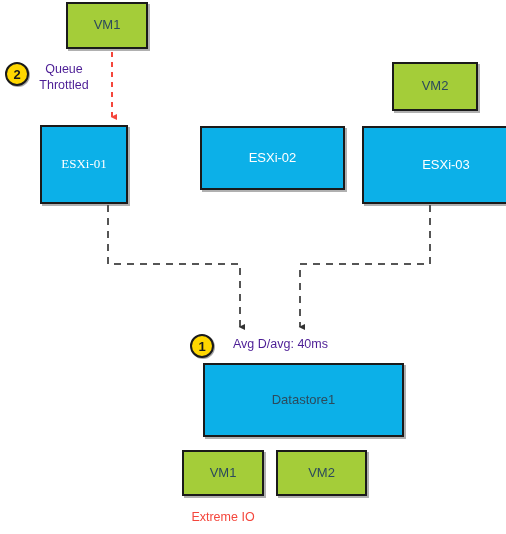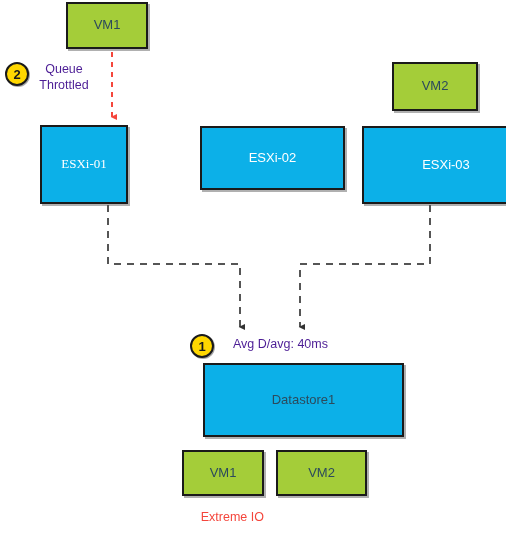--- a/index.html
+++ b/index.html
@@ -45,21 +45,21 @@
   }
   .node-datastore {
     background: #0cb0e8;
     color: #2c4a5c;
     font-size: 13px;
   }
   .caption {
     position: absolute;
     font-size: 12.5px;
     white-space: nowrap;
-    text-align: right;
+    text-align: center;
   }
   .caption-red { color: #f4463c; }
   .caption-dark { color: #2c4a5c; }
 
   .badge {
     position: absolute;
     width: 24px;
     height: 24px;
     border-radius: 50%;
     background: #ffd700;

